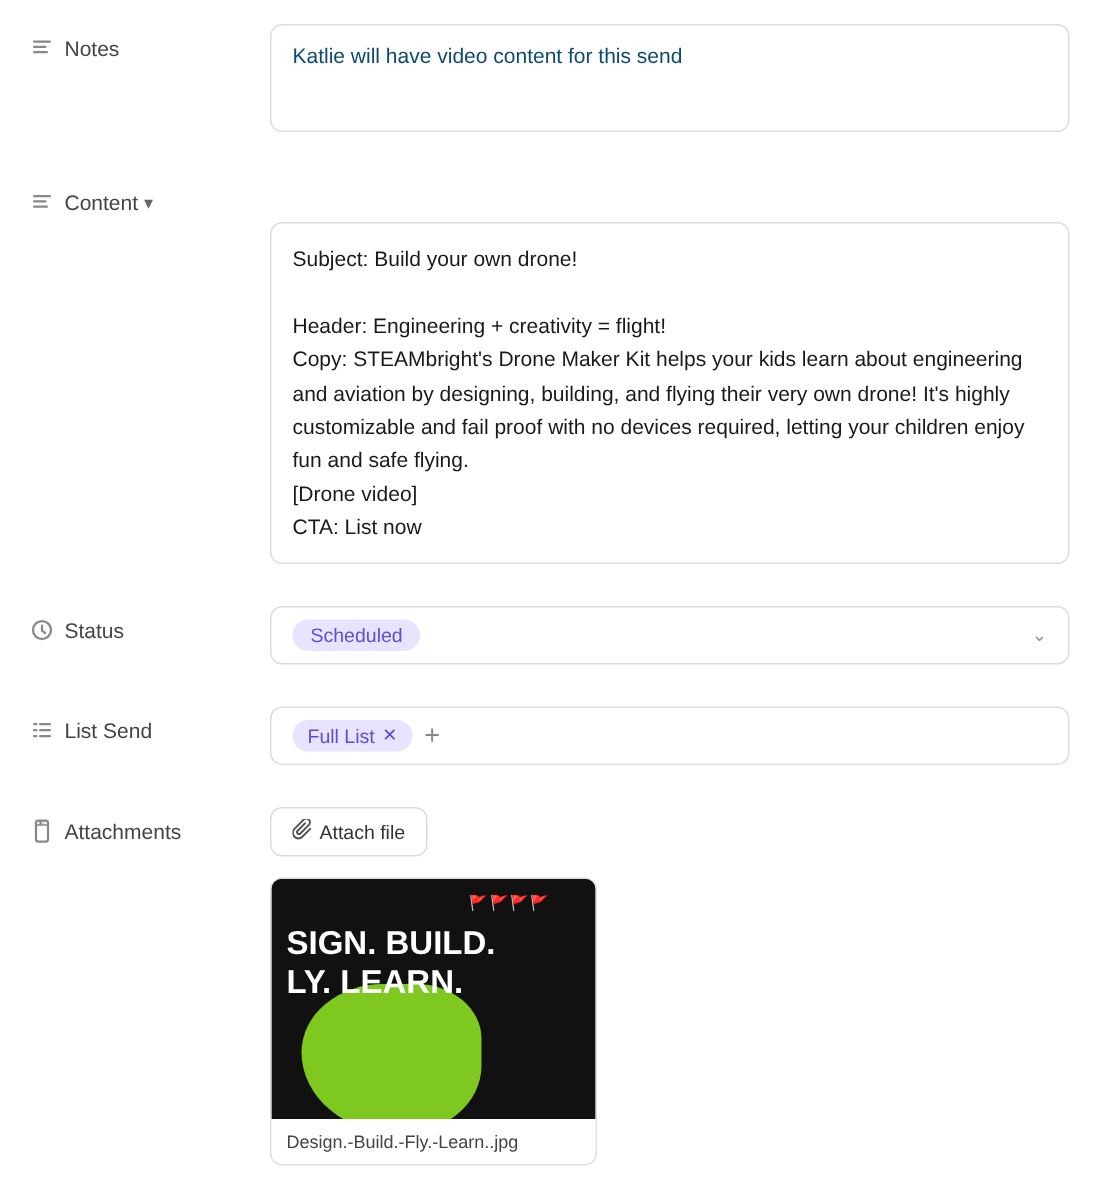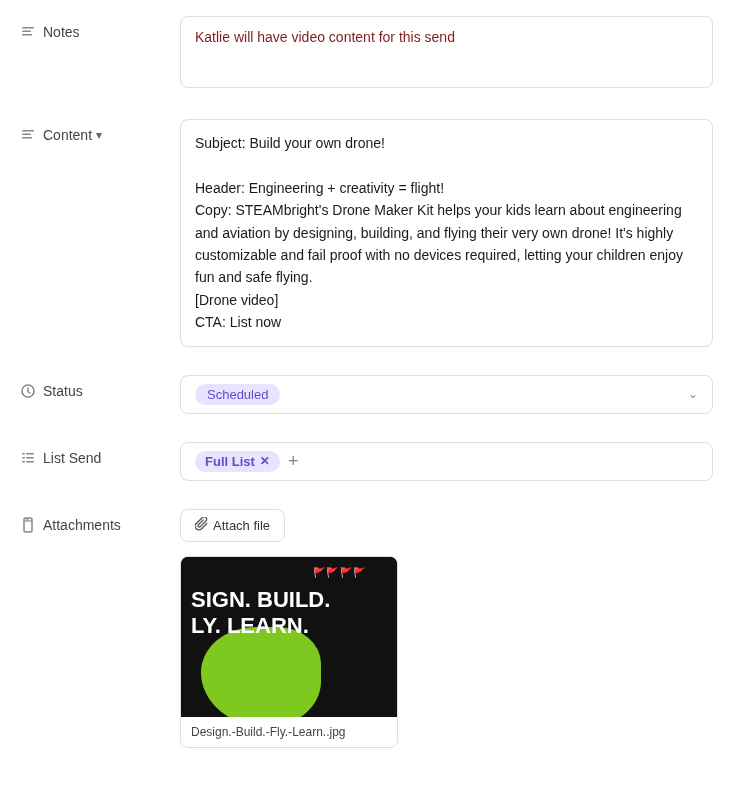--- a/index.html
+++ b/index.html
@@ -37,37 +37,38 @@
     }
     .form-content {
       flex: 1;
     }
     .notes-textarea {
       width: 100%;
       border: 1px solid #ddd;
       border-radius: 8px;
       padding: 10px 14px;
       font-size: 14px;
-      color: #7f1d1d;
+      color: #0c4a6e;
       resize: none;
       min-height: 72px;
       background: #fff;
       font-family: inherit;
       line-height: 1.5;
     }
     .content-box {
       width: 100%;
       border: 1px solid #ddd;
       border-radius: 8px;
       padding: 12px 14px;
       font-size: 14px;
       color: #1a1a1a;
       background: #fff;
       line-height: 1.6;
       min-height: 200px;
+      margin-top: 29px;
     }
     .content-label {
       display: flex;
       align-items: center;
       gap: 4px;
       cursor: pointer;
     }
     .chevron-icon {
       font-size: 12px;
       color: #666;
@@ -104,21 +105,21 @@
       display: flex;
       align-items: center;
       gap: 8px;
     }
     .tag-badge {
       background: #e8e4ff;
       color: #5b4fcf;
       padding: 3px 10px;
       border-radius: 20px;
       font-size: 13px;
-      font-weight: 700;
+      font-weight: 400;
       display: flex;
       align-items: center;
       gap: 5px;
     }
     .tag-close {
       font-size: 12px;
       cursor: pointer;
       color: #5b4fcf;
     }
     .add-btn {

